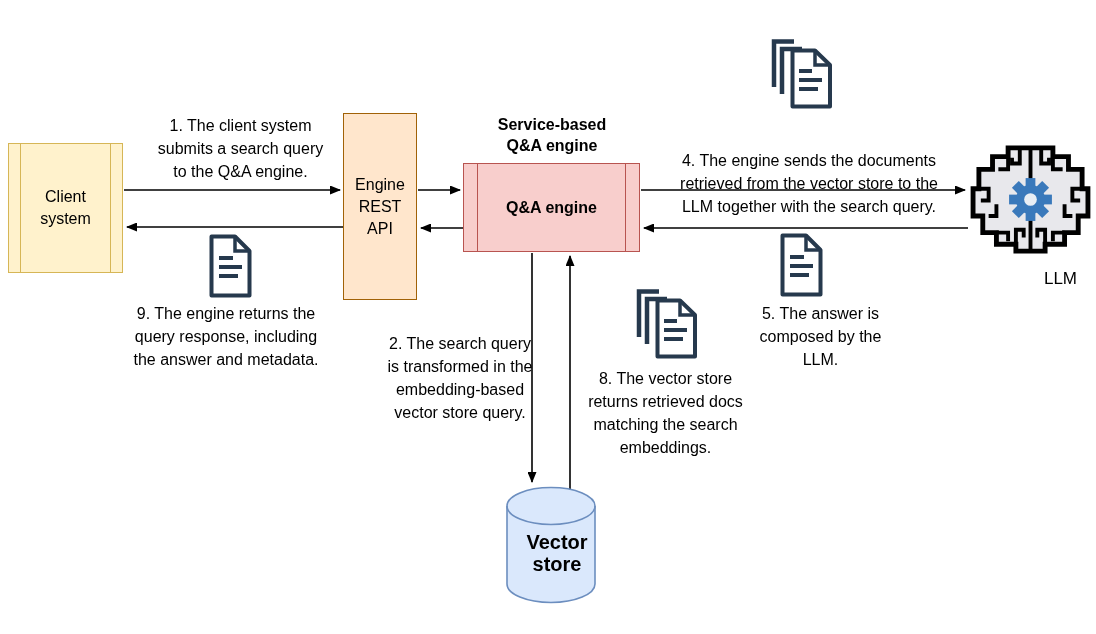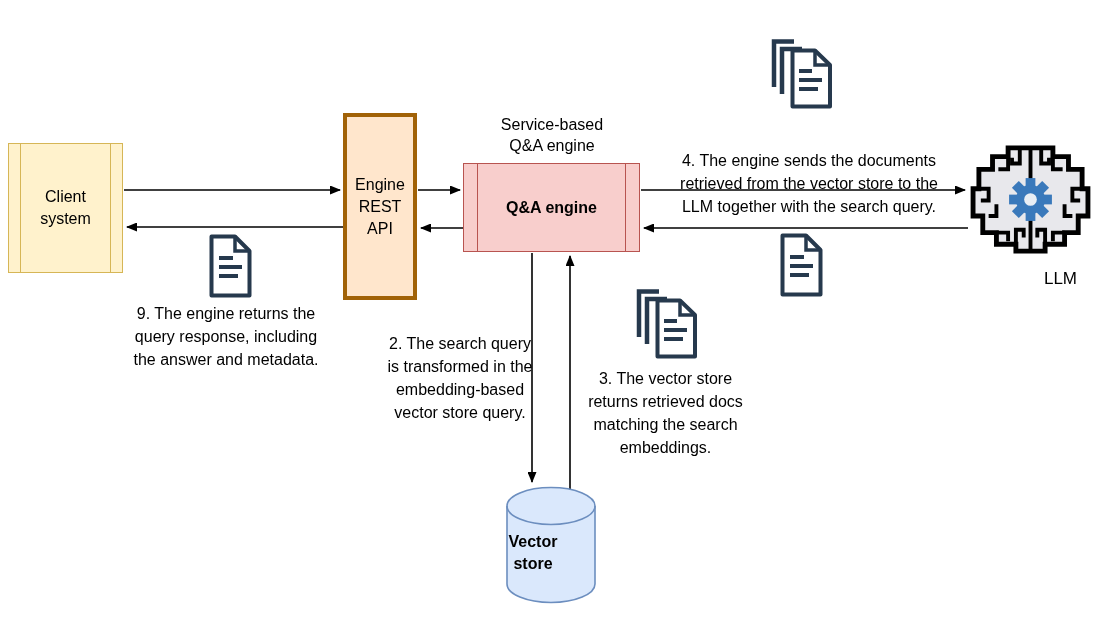--- a/index.html
+++ b/index.html
@@ -5,38 +5,38 @@
   html,body{margin:0;padding:0;background:#fff;}
   .canvas{
     position:relative;width:1096px;height:634px;background:#ffffff;overflow:hidden;
     font-family:"Liberation Sans",sans-serif;color:#000;
   }
   .abs{position:absolute;}
   .arrow-layer{position:absolute;left:0;top:0;width:1096px;height:634px;pointer-events:none;}
   .node{position:absolute;box-sizing:border-box;display:flex;align-items:center;justify-content:center;
         text-align:center;white-space:pre-line;font-size:16px;line-height:22px;}
   .node-client{left:8px;top:143px;width:115px;height:130px;background:#FFF2CC;border:1px solid #D6B656;justify-content:center;}
-  .node-api{left:343px;top:113px;width:74px;height:187px;background:#FFE6CC;border:4px solid #a16207;}
+  .node-api{left:343px;top:113px;width:74px;height:187px;background:#FFE6CC;border:1px solid #a16207;}
   .node-qa{left:463px;top:163px;width:177px;height:89px;background:#F8CECC;border:1px solid #B85450;font-weight:bold;}
   .bar{position:absolute;top:0;bottom:0;width:1px;}
   .bar-yellow{background:#D6B656;}
   .bar-red{background:#B85450;}
   .bar-l{left:11px;} .bar-r{right:11px;}
   .bar-l2{left:13px;} .bar-r2{right:13px;}
   .step{position:absolute;text-align:center;white-space:pre-line;font-size:16px;line-height:23px;}
   .step1{left:128px;top:114px;width:225px;}
   .step2{left:367px;top:332px;width:186px;}
   .step3{left:568px;top:367px;width:195px;}
   .step4{left:648px;top:113px;width:322px;margin-top:36px;}
   .step5{left:733px;top:302px;width:175px;}
   .step6{left:95px;top:302px;width:262px;}
   .qa-title{position:absolute;left:462px;top:114px;width:180px;text-align:center;
-            font-weight:normal;font-size:16px;line-height:21px;white-space:pre-line;}
-  .vector-label{position:absolute;left:488px;top:531px;width:90px;text-align:center;
-                font-weight:bold;font-size:16px;line-height:22px;white-space:pre-line;}
+            font-weight:bold;font-size:16px;line-height:21px;white-space:pre-line;}
+  .vector-label{position:absolute;left:512px;top:531px;width:90px;text-align:center;
+                font-weight:bold;font-size:20px;line-height:22px;white-space:pre-line;}
   .llm-label{position:absolute;left:985px;top:268px;width:92px;text-align:right;
              font-size:17px;line-height:22px;}
 </style>
 </head>
 <body>
 
 <div class="canvas">
 
   <svg class="arrow-layer" width="1096" height="634" viewBox="0 0 1096 634">
     <defs>
@@ -154,28 +154,34 @@
       <path d="M2.5 2.5 H25 L40 17 V58.5 H2.5 Z" fill="#fff" stroke="#26394D" stroke-width="4" stroke-linejoin="round"></path>
       <path d="M25 2.5 V17 H40" fill="none" stroke="#26394D" stroke-width="3.5"></path>
       <g stroke="#26394D" stroke-width="4" fill="none">
         <path d="M9 23 H22"></path>
           <path d="M9 32 H32"></path>
           <path d="M9 41 H28"></path>
       </g>
     </g>
   </svg>
 
+  <div class="step step1">1. The client system
+submits a search query
+to the Q&amp;A engine.</div>
   <div class="step step2">2. The search query
 is transformed in the
 embedding-based
 vector store query.</div>
-  <div class="step step3">3. The vector store
+  <div class="step step3">8. The vector store
 returns retrieved docs
 matching the search
 embeddings.</div>
   <div class="step step4">4. The engine sends the documents
 retrieved from the vector store to the
 LLM together with the search query.</div>
+  <div class="step step5">5. The answer is
+composed by the
+LLM.</div>
   <div class="step step6">9. The engine returns the
 query response, including
 the answer and metadata.</div>
 
 </div>
 
 </body></html>

